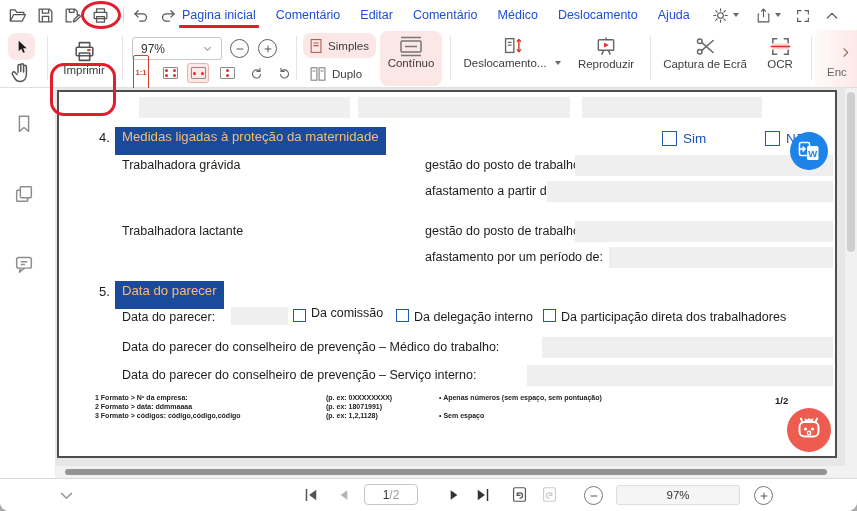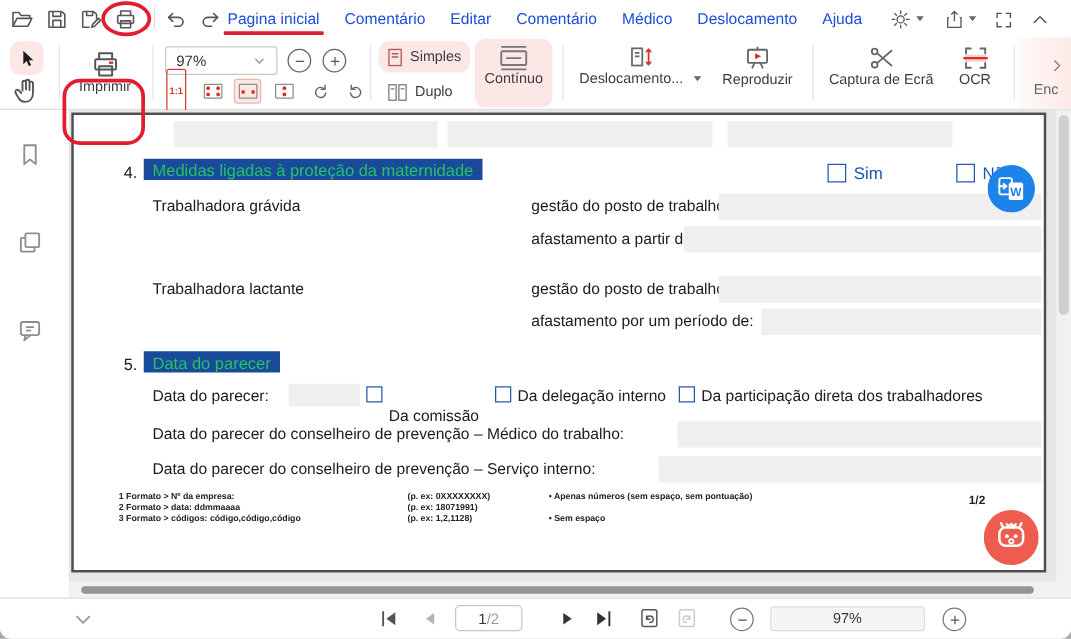--- a/index.html
+++ b/index.html
@@ -33,21 +33,21 @@
   .anno-rect{position:absolute;left:50px;top:33px;width:66px;height:53px;border:3px solid #e11d2e;border-radius:14px;pointer-events:none;z-index:30}
   
   .sidebar{position:absolute;left:0;top:88px;width:55px;height:390px;background:#fff}
   .sb-ic{position:absolute;left:13px;width:22px;height:22px;cursor:pointer}
   
   .docarea{position:absolute;left:55px;top:88px;width:802px;height:378px;background:#e7e7e7}
   .page{position:absolute;left:57px;top:90px;width:780px;height:368px;background:#fff;border:2px solid #4e4e4e;border-top-width:2.5px}
   .pfield{position:absolute;background:#efefef}
   .ptext{position:absolute;font-size:12.5px;color:#1c1c1c;white-space:nowrap}
   .headnum{position:absolute;font-size:13px;color:#1c1c1c}
-  .headbox{position:absolute;background:#1a4a9c;color:#22c55e;font-size:13.2px;padding:2px 7px 0;white-space:nowrap}
+  .headbox{position:absolute;background:#1a4a9c;color:#fdba74;font-size:13.2px;padding:2px 7px 11px;white-space:nowrap}
   .bluetxt{position:absolute;font-size:13.5px;color:#1a55b0;white-space:nowrap}
   .cb-big{position:absolute;width:15px;height:15px;border:1.6px solid #2458ad;background:#fff}
   .cb-sm{position:absolute;width:13px;height:13px;border:1.5px solid #2458ad;background:#fff}
   .fnote{position:absolute;font-size:7px;color:#222;white-space:nowrap;font-weight:bold;transform-origin:left top}
   .pagefrac{position:absolute;font-size:9.5px;color:#222;font-weight:bold}
   .vscroll{position:absolute;left:845px;top:88px;width:12px;height:378px;background:#f1f1f1}
   .vthumb{position:absolute;left:2px;top:4px;width:8px;height:160px;background:#cfcfcf;border-radius:4px}
   .hscroll{position:absolute;left:55px;top:466px;width:802px;height:12px;background:#f1f1f1}
   .hthumb{position:absolute;left:10px;top:3px;width:762px;height:6px;background:#949494;border-radius:3px}
   .float-circle{position:absolute;z-index:20;cursor:pointer;border-radius:50%}
@@ -368,21 +368,21 @@
     <div class="pfield" style="left:516px;top:129px;width:258px;height:21px"></div>
     <span class="ptext" style="left:366px;top:158px">afastamento por um período de:</span>
     <div class="pfield" style="left:550px;top:155px;width:224px;height:21px"></div>
 
     <span class="headnum" style="left:40px;top:192px">5.</span>
     <span class="headbox" style="left:56px;top:189px">Data do parecer</span>
 
     <span class="ptext" style="left:63px;top:218px">Data do parecer:</span>
     <div class="pfield" style="left:172px;top:215px;width:57px;height:18px"></div>
     <span class="cb-sm" style="left:234px;top:217px"></span>
-    <span class="ptext" style="left:252px;top:234px">Da comissão</span>
+    <span class="ptext" style="left:252px;top:214px">Da comissão</span>
     <span class="cb-sm" style="left:337px;top:217px"></span>
     <span class="ptext" style="left:355px;top:218px">Da delegação interno</span>
     <span class="cb-sm" style="left:484px;top:217px"></span>
     <span class="ptext" style="left:502px;top:218px">Da participação direta dos trabalhadores</span>
 
     <span class="ptext" style="left:63px;top:248px">Data do parecer do conselheiro de prevenção – Médico do trabalho:</span>
     <div class="pfield" style="left:483px;top:245px;width:291px;height:21px"></div>
     <span class="ptext" style="left:63px;top:276px">Data do parecer do conselheiro de prevenção – Serviço interno:</span>
     <div class="pfield" style="left:468px;top:273px;width:306px;height:21px"></div>
 

